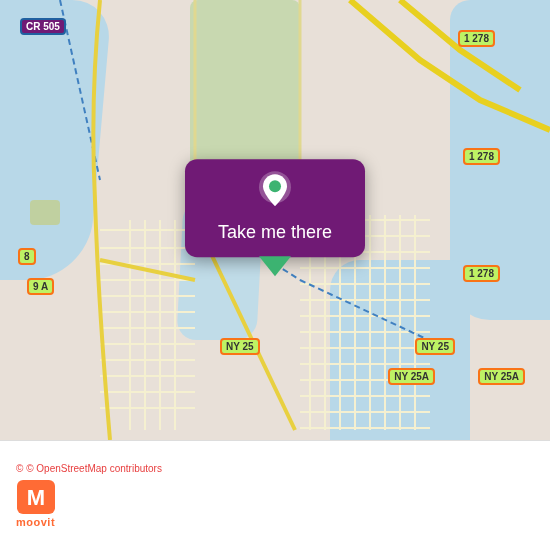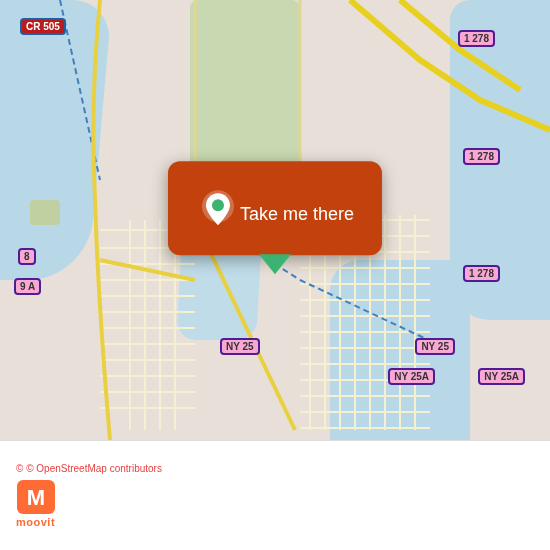--- a/index.html
+++ b/index.html
@@ -87,32 +87,32 @@
       top: 200px;
       width: 30px;
       height: 25px;
       background: #c0d0a0;
       border-radius: 4px;
     }
 
     
     .route-badge {
       position: absolute;
-      background: #f9a8d4;
-      border: 2px solid #4c1d95;
+      background: #bef264;
+      border: 2px solid #f97316;
       border-radius: 4px;
       padding: 1px 4px;
       font-size: 10px;
       font-weight: bold;
       color: #333;
       z-index: 5;
     }
 
     .route-badge-blue {
-      background: #b91c1c;
+      background: #701a75;
       color: white;
       border: 2px solid #2060a0;
       text-align: center;
     }
 
     
     .grid-overlay {
       position: absolute;
       inset: 0;
       z-index: 1;
@@ -124,25 +124,25 @@
       left: 50%;
       top: 50%;
       transform: translate(-50%, -52%);
       z-index: 20;
       display: flex;
       flex-direction: column;
       align-items: center;
     }
 
     .popup-box {
-      background: #c2410c;
+      background: #701a75;
       border-radius: 12px;
-      padding: 26px 28px 14px 28px;
-      display: flex;
-      flex-direction: row;
+      padding: 9px 28px 14px 28px;
+      display: flex;
+      flex-direction: column;
       align-items: center;
       box-shadow: 0 4px 16px rgba(0,0,0,0.35);
       min-width: 180px;
     }
 
     .popup-pin {
       width: 44px;
       height: 44px;
       margin-bottom: 10px;
     }
@@ -301,21 +301,21 @@
   </svg>
 
   <div class="route-badge route-badge-blue" style="top:18px; left:20px;">CR 505</div>
   <div class="route-badge" style="top:30px; right:55px;">1 278</div>
   <div class="route-badge" style="top:148px; right:50px;">1 278</div>
   <div class="route-badge" style="top:265px; right:50px;">1 278</div>
   <div class="route-badge" style="bottom:85px; left:220px;">NY 25</div>
   <div class="route-badge" style="bottom:85px; right:95px;">NY 25</div>
   <div class="route-badge" style="bottom:55px; right:115px;">NY 25A</div>
   <div class="route-badge" style="bottom:55px; right:25px;">NY 25A</div>
-  <div class="route-badge" style="bottom:145px; left:14px;text-align:right;">9 A</div>
+  <div class="route-badge" style="bottom:145px; left:27px;text-align:right;">9 A</div>
   <div class="route-badge" style="bottom:175px; left:18px;">8</div>
 
   <div class="popup-card">
     <div class="popup-box">
 
       <svg class="popup-pin" viewBox="0 0 44 44" xmlns="http://www.w3.org/2000/svg">
         <circle cx="22" cy="19" r="16" fill="white" opacity="0.25"></circle>
         <path d="M22 6 C15.4 6 10 11.4 10 18 C10 26 22 38 22 38 C22 38 34 26 34 18 C34 11.4 28.6 6 22 6Z" fill="white"></path>
         <circle cx="22" cy="18" r="6" fill="#3cb371"></circle>
       </svg>

